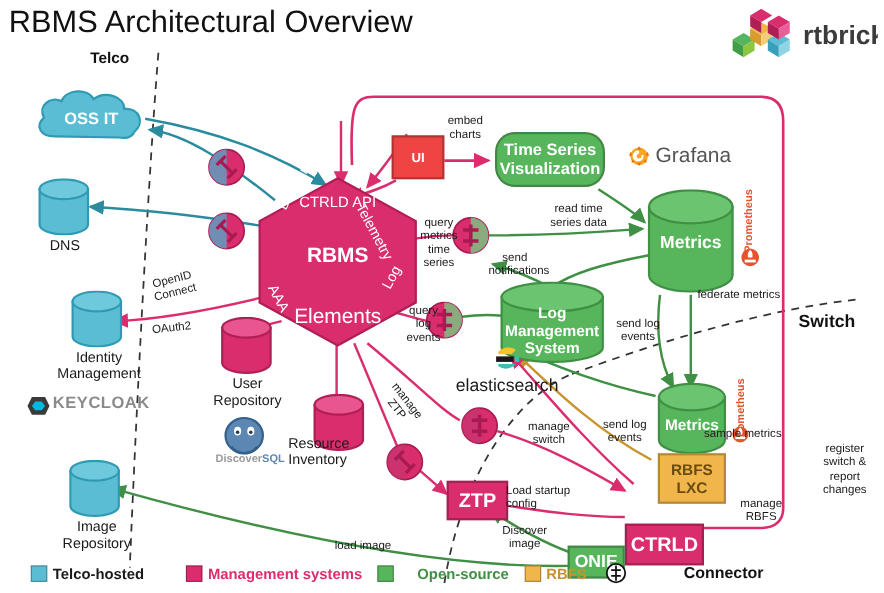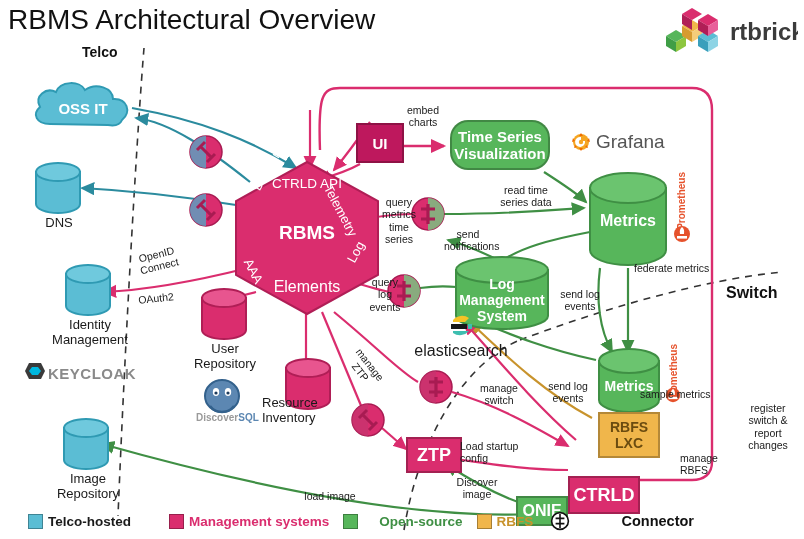--- a/index.html
+++ b/index.html
@@ -158,21 +158,21 @@
 
   <div style="position:absolute;left:62px;top:264px;width:52px;height:52px;">
     <svg width="52" height="52" viewBox="0 0 52 52">
       <path d="M4,10 L4,42 A22,9 0 0 0 48,42 L48,10 Z" fill="#5BBDD4" stroke="#2f9ab3" stroke-width="2"></path>
       <ellipse cx="26" cy="10" rx="22" ry="9" fill="#6fc9dd" stroke="#2f9ab3" stroke-width="2"></ellipse>
     </svg>
   </div>
   <div class="cap" style="left:40px;top:318px;width:100px;white-space:pre-line;">Identity
 Management</div>
 
-  <div style="position:absolute;left:24px;top:358px;width:130px;height:24px;display:flex;align-items:flex-end;">
+  <div style="position:absolute;left:24px;top:358px;width:130px;height:24px;display:flex;align-items:flex-start;">
     <svg width="22" height="22" viewBox="0 0 22 22">
       <polygon points="5,3 17,3 21,11 17,19 5,19 1,11" fill="#3a3a3a"></polygon>
       <polygon points="8,7 14,7 17,11 14,15 8,15 5,11" fill="#00b8e0"></polygon>
     </svg>
     <span style="font-size:15px;font-weight:bold;color:#8a8a8a;letter-spacing:.5px;margin-left:2px;">KEYCLOAK</span>
   </div>
 
   <div style="position:absolute;left:60px;top:418px;width:52px;height:52px;">
     <svg width="52" height="52" viewBox="0 0 52 52">
       <path d="M4,10 L4,42 A22,9 0 0 0 48,42 L48,10 Z" fill="#5BBDD4" stroke="#2f9ab3" stroke-width="2"></path>
@@ -189,21 +189,21 @@
     <div style="position:absolute;left:0;top:0;width:150px;height:156px;">
       <div style="position:absolute;left:0;top:62px;width:150px;text-align:center;
                   color:#fff;font-size:19px;font-weight:bold;">RBMS</div>
       <div style="position:absolute;left:0;top:16px;width:150px;text-align:center;
                   color:#fff;font-size:13.5px;font-weight:normal;">CTRLD API</div>
       <div style="position:absolute;left:102px;top:22px;color:#fff;font-size:13px;
                   transform:rotate(62deg);transform-origin:left top;white-space:nowrap;">Telemetry</div>
       <div style="position:absolute;left:112px;top:98px;color:#fff;font-size:13px;
                   transform:rotate(-62deg);transform-origin:left top;white-space:nowrap;">Log</div>
       <div style="position:absolute;left:0;top:118px;width:150px;text-align:center;
-                  color:#fff;font-size:16px;font-weight:normal;">Elements</div>
+                  color:#fff;font-size:19px;font-weight:normal;">Elements</div>
       <div style="position:absolute;left:22px;top:96px;color:#fff;font-size:13px;
                   transform:rotate(62deg);transform-origin:left top;white-space:nowrap;">AAA</div>
       <div style="position:absolute;left:18px;top:26px;color:#fff;font-size:13px;
                   transform:rotate(-60deg) ;transform-origin:left top;white-space:nowrap;
                   width:90px;line-height:1.05;">Domain Events</div>
     </div>
   </div>
 
   <div style="position:absolute;left:198px;top:288px;width:52px;height:52px;">
     <svg width="52" height="52" viewBox="0 0 52 52">
@@ -231,21 +231,21 @@
   <div style="position:absolute;left:282px;top:358px;width:52px;height:52px;">
     <svg width="52" height="52" viewBox="0 0 52 52">
       <path d="M4,10 L4,42 A22,9 0 0 0 48,42 L48,10 Z" fill="#DA2D6E" stroke="#b01e56" stroke-width="2"></path>
       <ellipse cx="26" cy="10" rx="22" ry="9" fill="#e8558f" stroke="#b01e56" stroke-width="2"></ellipse>
     </svg>
   </div>
   <div class="cap" style="left:262px;top:396px;width:96px;white-space:pre-line;text-align:left;">Resource
 Inventory</div>
 
   <div class="node rectnode" style="left:356px;top:123px;width:48px;height:40px;
-       background:#be185d;font-size:15px;">
+       background:#ef4444;font-size:12px;">
     <span>UI</span>
   </div>
 
   <div class="node rectnode" style="left:450px;top:120px;width:100px;height:50px;
        background:#57B65B;font-size:15px;line-height:1.15;flex-direction:column;border-radius:18px;">
     <span>Time Series</span>
     <span>Visualization</span>
   </div>
 
   <div style="position:absolute;left:570px;top:131px;display:flex;align-items:center;">
@@ -365,21 +365,21 @@
 
   <div class="edgelbl" style="left:396px;top:104px;width:54px;">embed charts</div>
   <div class="edgelbl" style="left:374px;top:196px;width:50px;">query metrics time series</div>
   <div class="edgelbl" style="left:492px;top:184px;width:68px;">read time series data</div>
   <div class="edgelbl" style="left:444px;top:228px;width:48px;">send notifications</div>
   <div class="edgelbl" style="left:368px;top:276px;width:34px;">query log events</div>
   <div class="edgelbl" style="left:560px;top:288px;width:40px;">send log events</div>
   <div class="edgelbl" style="left:548px;top:380px;width:40px;">send log events</div>
   <div class="edgelbl" style="left:634px;top:262px;width:78px;text-align:left;">federate metrics</div>
   <div class="edgelbl" style="left:640px;top:388px;width:80px;text-align:left;">sample metrics</div>
-  <div class="edgelbl" style="left:680px;top:452px;width:56px;text-align:left;">manage RBFS</div>
+  <div class="edgelbl" style="left:664px;top:452px;width:56px;text-align:center;">manage RBFS</div>
   <div class="edgelbl" style="left:344px;top:356px;width:42px;transform:rotate(52deg);">manage ZTP</div>
   <div class="edgelbl" style="left:474px;top:382px;width:50px;">manage switch</div>
   <div class="edgelbl" style="left:460px;top:440px;width:66px;text-align:left;">Load startup config</div>
   <div class="edgelbl" style="left:452px;top:476px;width:50px;">Discover image</div>
   <div class="edgelbl" style="left:300px;top:490px;width:60px;">load image</div>
   <div class="edgelbl" style="left:128px;top:248px;width:60px;transform:rotate(-14deg);">OpenID Connect</div>
   <div class="edgelbl" style="left:128px;top:292px;width:56px;transform:rotate(-6deg);">OAuth2</div>
   <div class="edgelbl" style="left:736px;top:402px;width:64px;">register switch &amp; report changes</div>
 
   <div class="legend">

